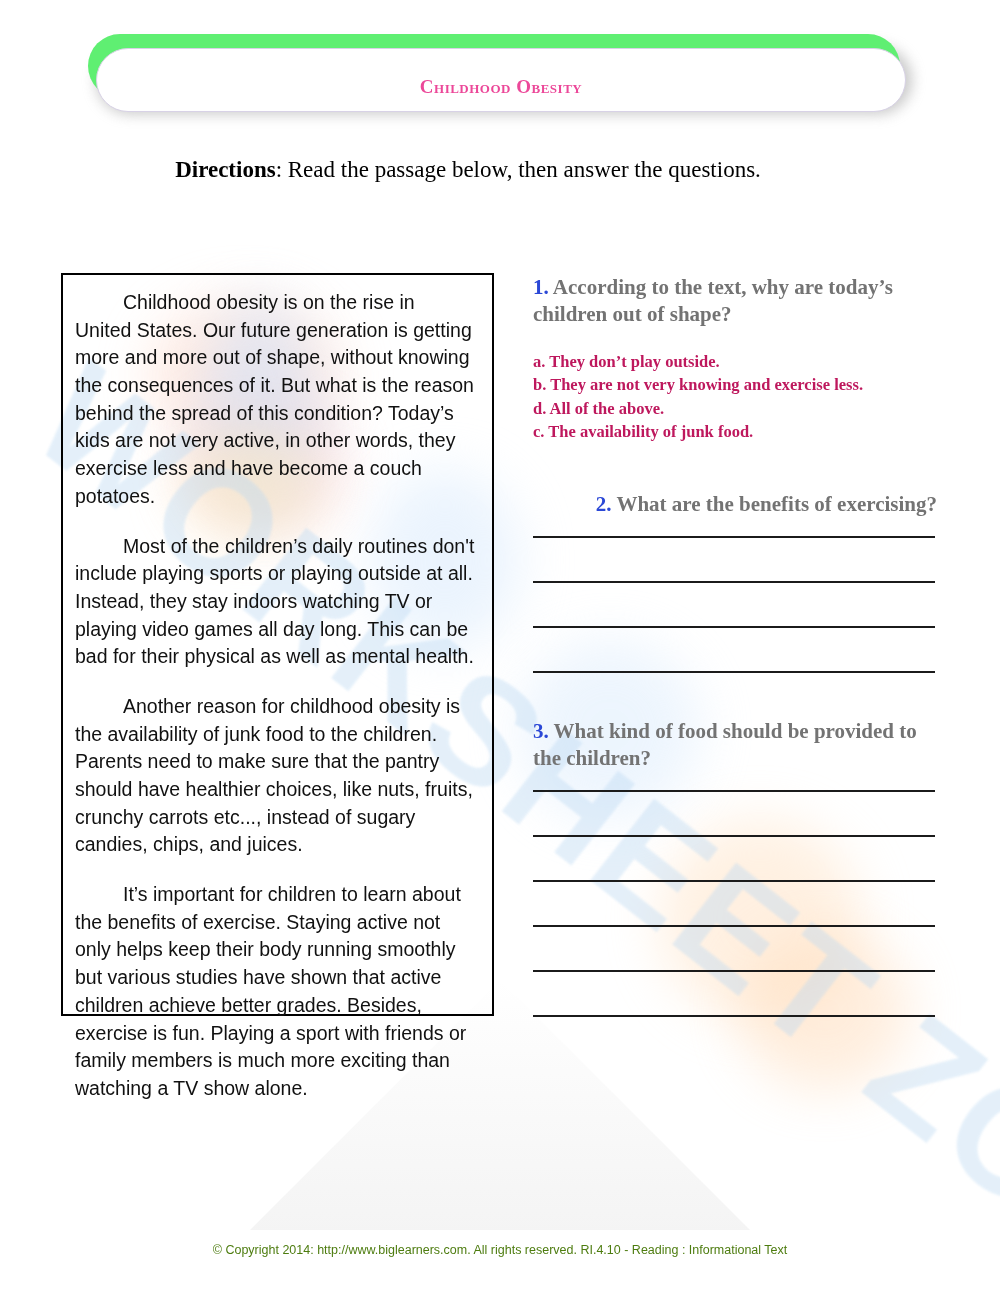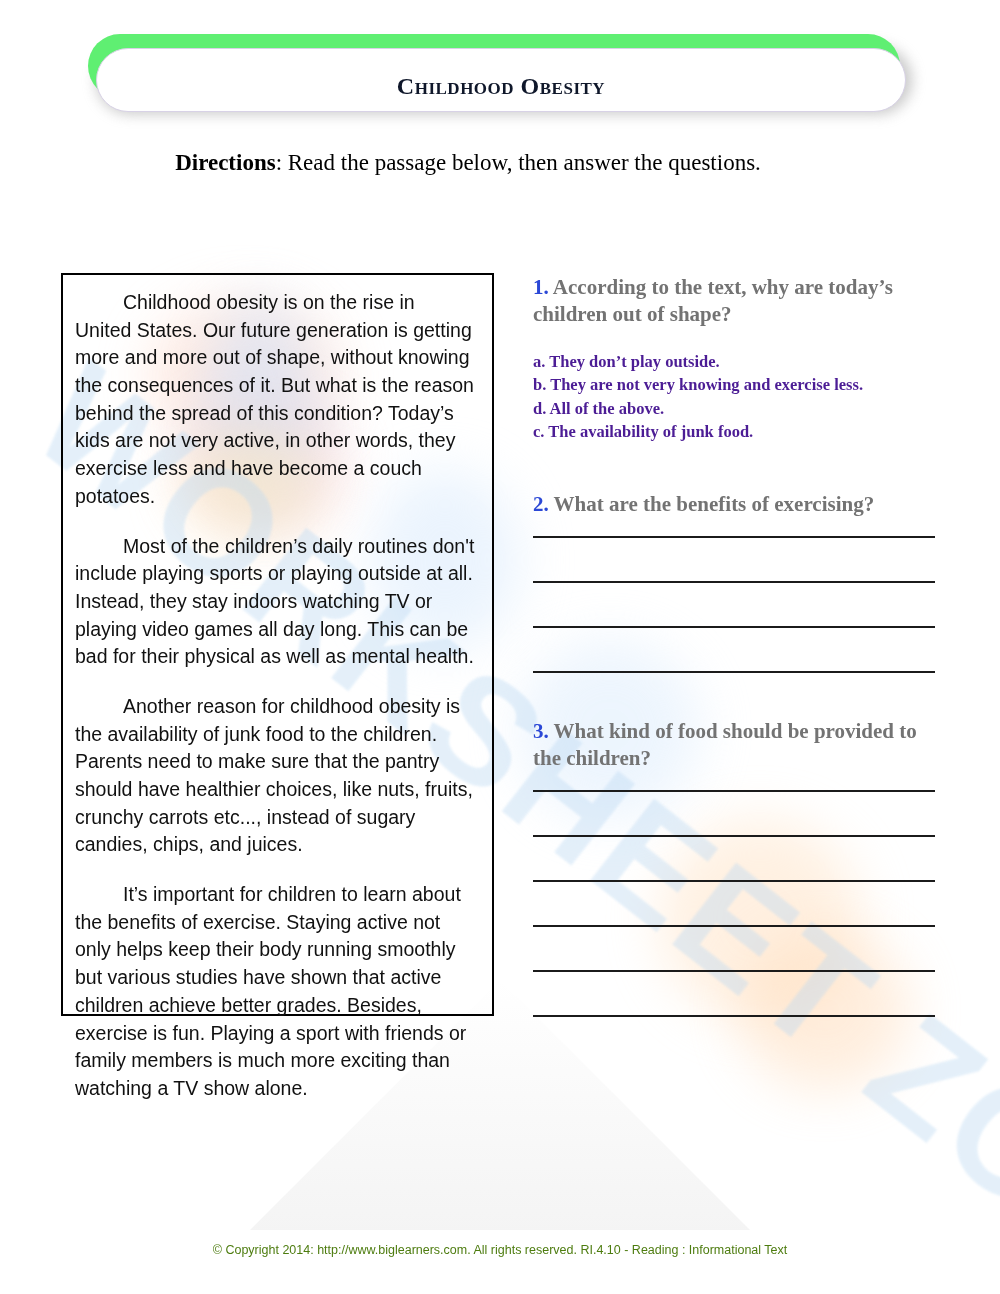--- a/index.html
+++ b/index.html
@@ -102,33 +102,33 @@
     background: #ffffff;
     border: 1px solid #d8d2e6;
     border-radius: 32px;
     display: flex;
     align-items: center;
     justify-content: center;
   }
   #worksheet-title {
     font-family: "Liberation Serif", "DejaVu Serif", serif;
     font-weight: bold;
-    font-size: 24px;
+    font-size: 19px;
     font-variant: small-caps;
     letter-spacing: 0.5px;
-    color: #0f172a;
+    color: #ec4899;
     line-height: 1;
     margin-top: 12px;
   }
 
   
   #directions-line {
     position: absolute;
     left: 0;
-    top: 150px;
+    top: 157px;
     width: 936px;
     text-align: center;
     font-size: 23px;
     z-index: 3;
   }
   #directions-line .dir-label {
     font-weight: bold;
   }
 
   
@@ -175,21 +175,21 @@
   .q-text { color: #737373; }
   .choices {
     margin: 22px 0 0 0;
     padding: 0;
     list-style: none;
   }
   .choices li {
     font-size: 16.5px;
     font-weight: bold;
     line-height: 1.42;
-    color: #4c1d95;
+    color: #be185d;
   }
   .answer-lines { margin-top: 18px; }
   .answer-line {
     width: 402px;
     height: 0;
     border-bottom: 2.5px solid #1b1b1b;
     margin-bottom: 43px;
   }
 
   
@@ -243,21 +243,21 @@
 <div id="questions-column">
     <div class="question-block" style="margin-bottom: 48px;">
       <p class="question-heading"><span class="q-num">1.</span><span class="q-text"> According to the text, why are today’s children out of shape?</span></p>
       <ul class="choices">
         <li>a. They don’t play outside.</li>
         <li>b. They are not very knowing and exercise less.</li>
         <li>d. All of the above.</li>
         <li>c. The availability of junk food.</li>
       </ul>
     </div>
-    <div class="question-block" style="margin-bottom: 29px;">
+    <div class="question-block" style="margin-bottom: 29px; text-align: right;">
       <p class="question-heading"><span class="q-num">2.</span><span class="q-text"> What are the benefits of exercising?</span></p>
       <div class="answer-lines">
         <div class="answer-line"></div>
         <div class="answer-line"></div>
         <div class="answer-line"></div>
         <div class="answer-line"></div>
       </div>
     </div>
     <div class="question-block" style="margin-bottom: 17px; margin-top: 45px;">
       <p class="question-heading"><span class="q-num">3.</span><span class="q-text"> What kind of food should be provided to the children?</span></p>

